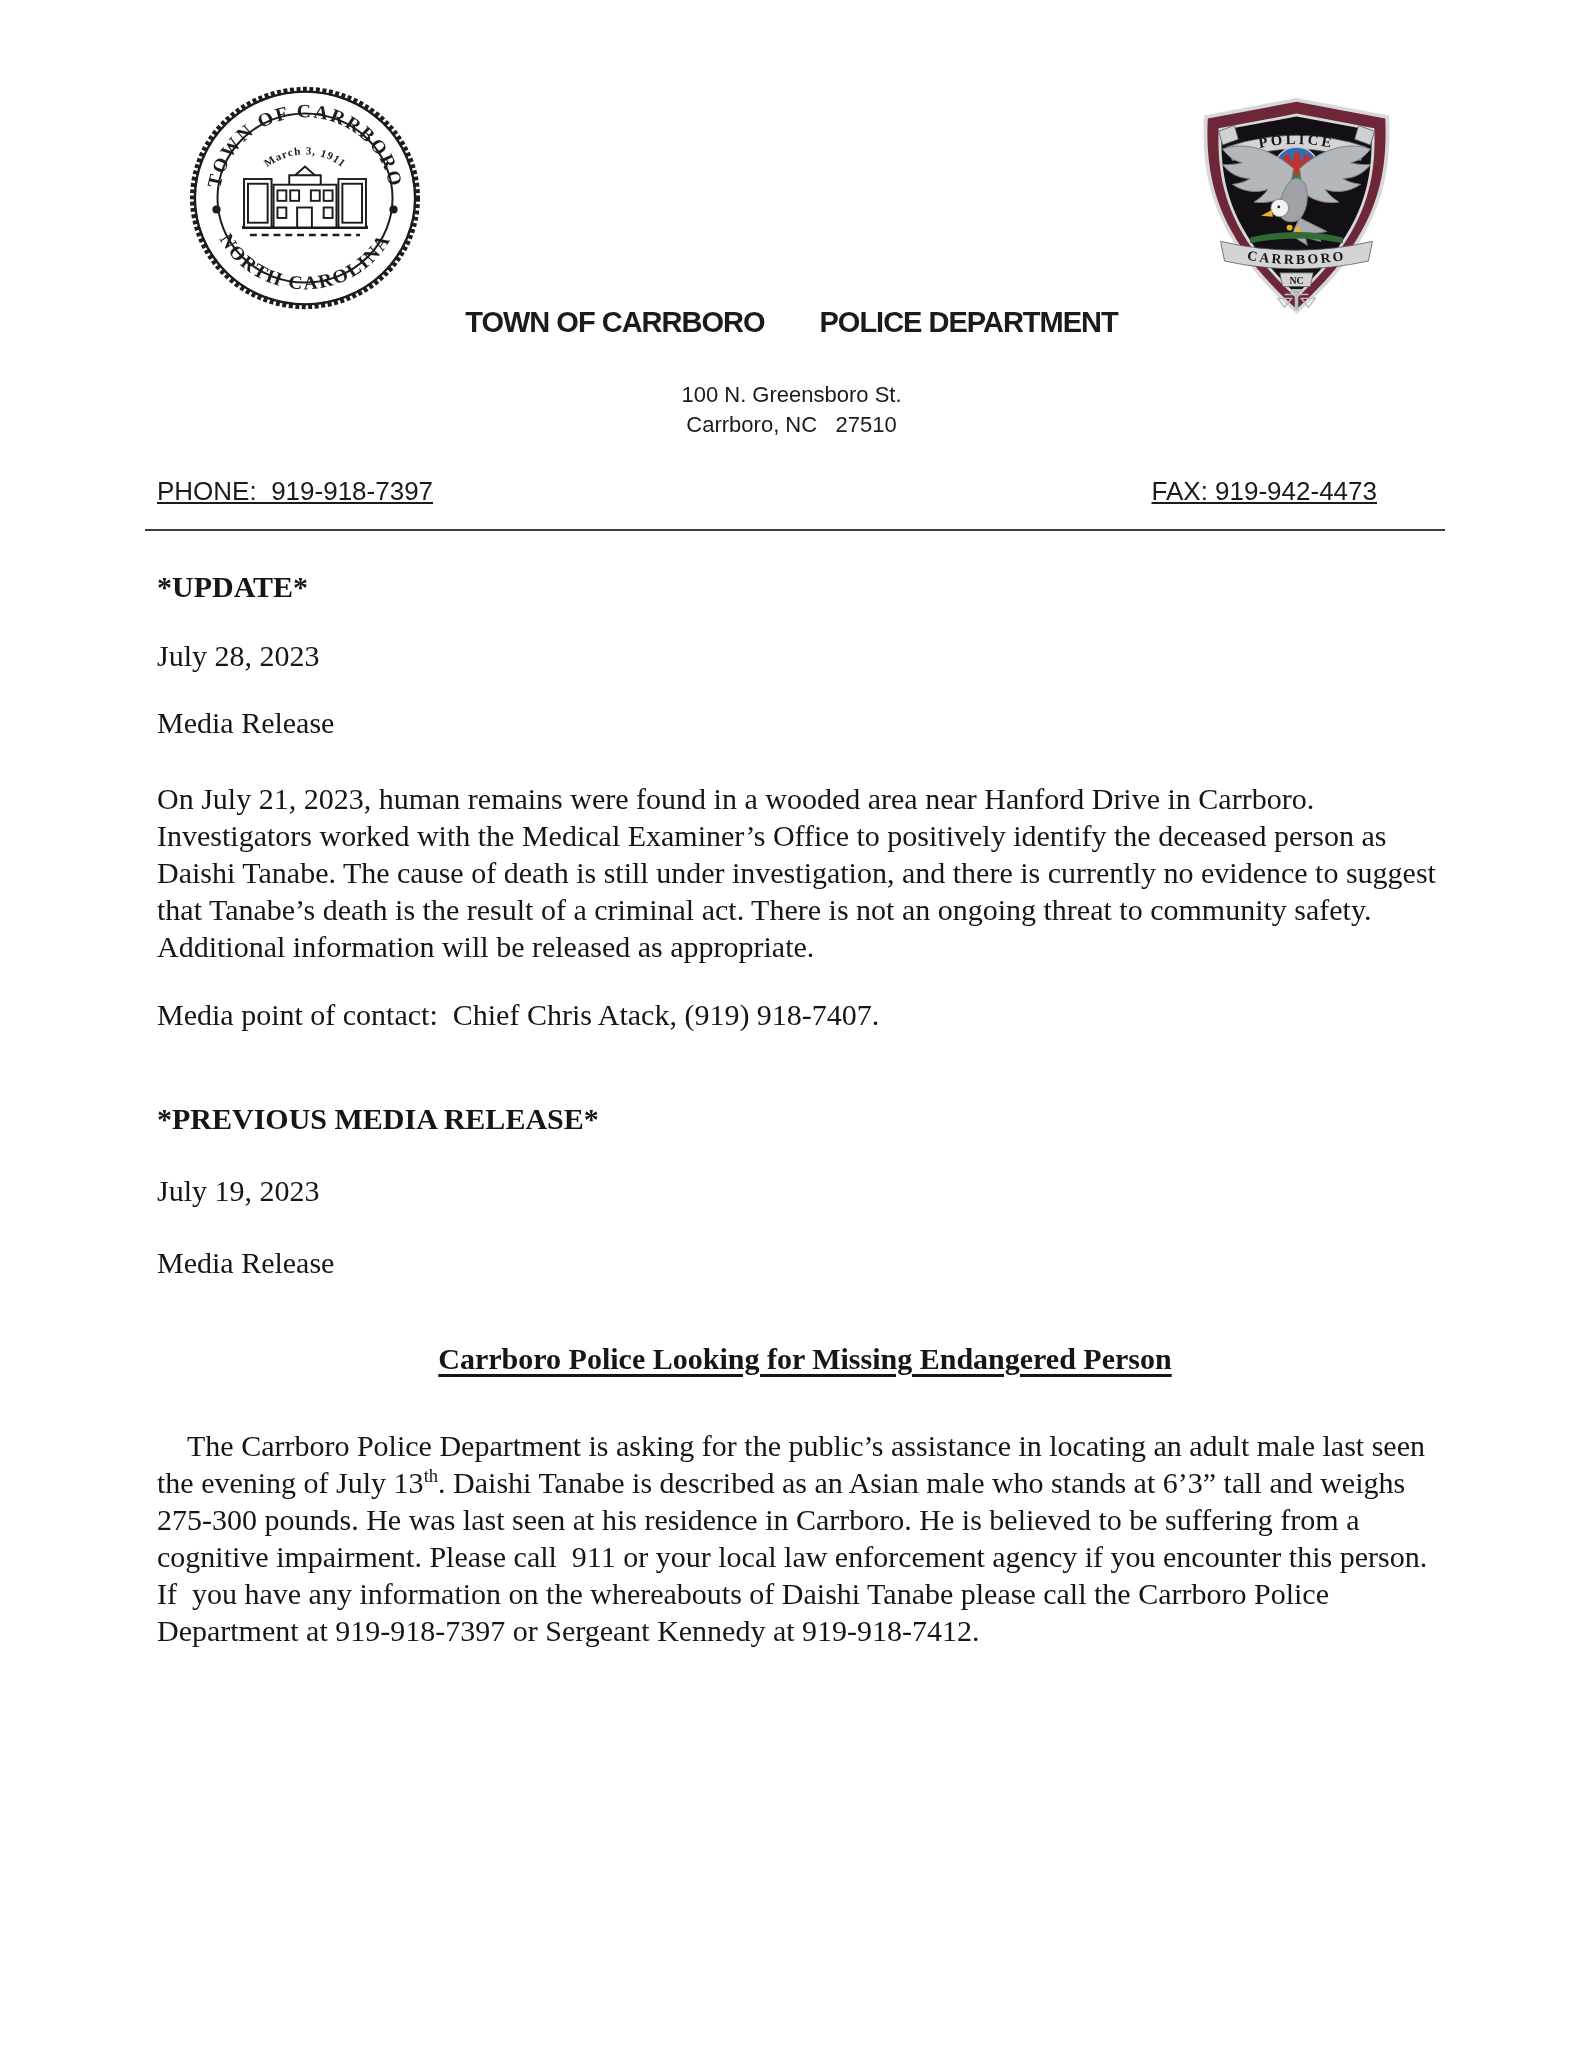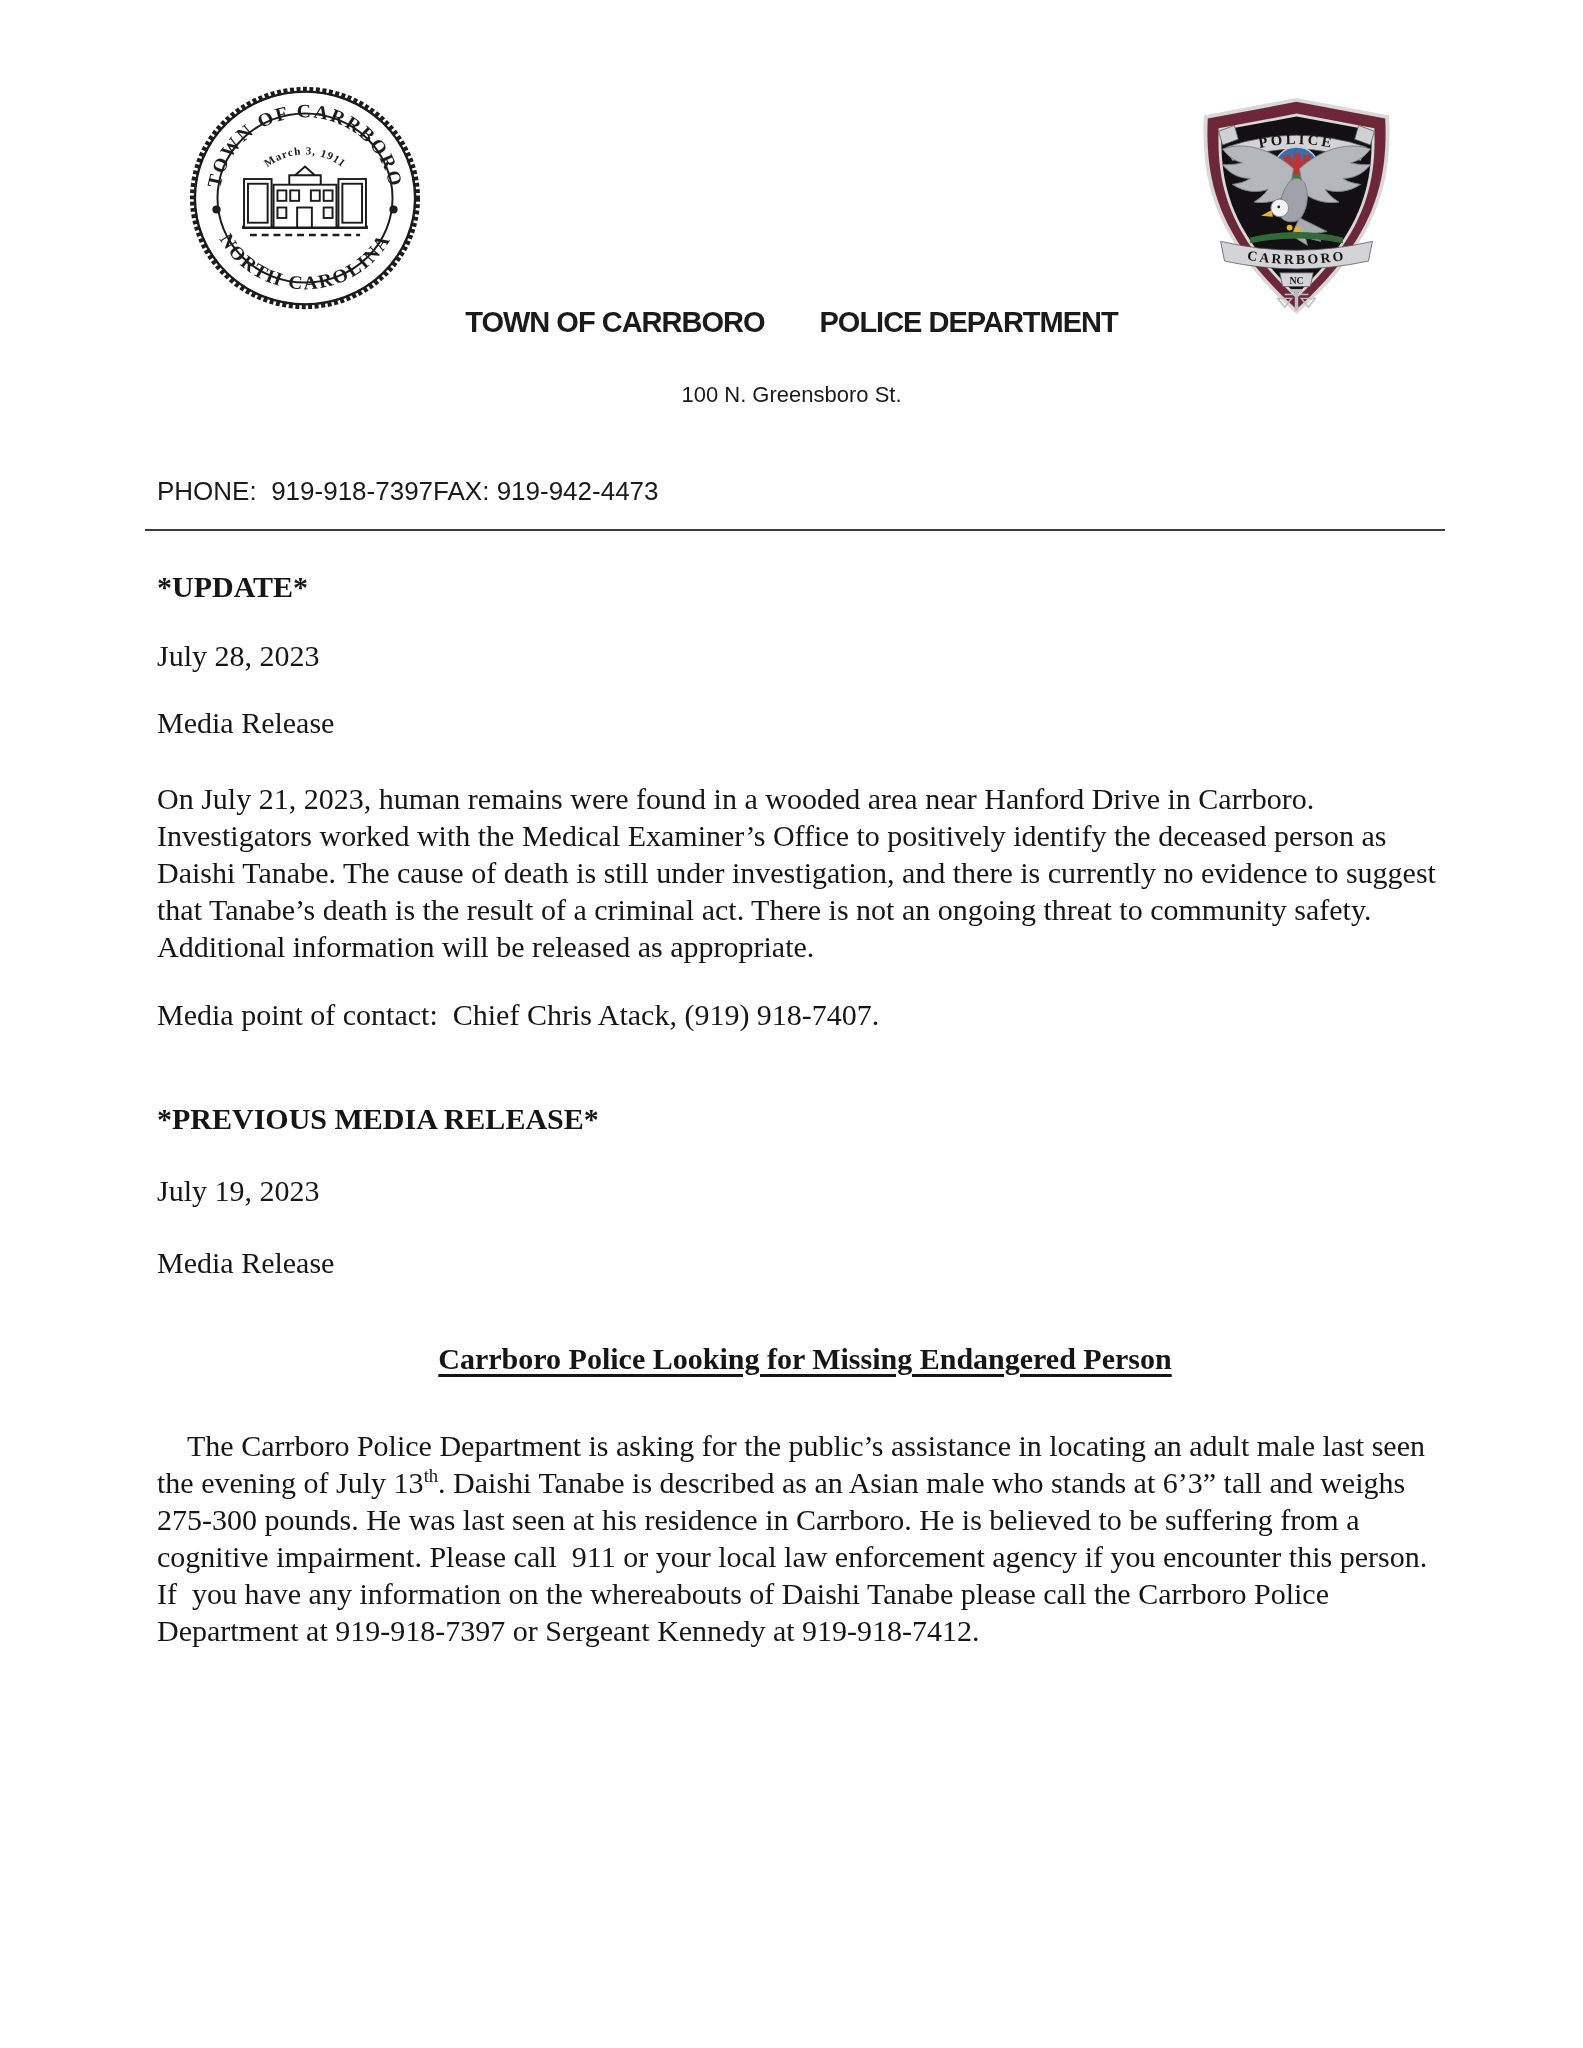--- a/index.html
+++ b/index.html
@@ -9,22 +9,22 @@
   .sans{font-family:"Liberation Sans","DejaVu Sans",sans-serif;}
   .pre{white-space:pre-wrap;}
   .seal{left:187px;top:84px;width:236px;height:228px;}
   .badge{left:1193px;top:92px;width:207px;height:228px;}
   .dept-title{left:0;top:306px;width:100%;display:flex;justify-content:center;gap:55px;
               font-weight:bold;font-size:29px;letter-spacing:-1px;color:#1b1b1b;}
   .center-line{left:0;width:100%;text-align:center;color:#1b1b1b;}
   .chief{top:350px;font-size:22px;font-weight:bold;letter-spacing:-0.3px;}
   .addr1{top:382px;font-size:22px;}
   .addr2{top:412px;font-size:22px;}
-  .phone-row{left:157px;top:476px;width:1220px;display:flex;
-             font-size:26px;color:#1b1b1b;}
+  .phone-row{left:157px;top:476px;width:1220px;display:flex;justify-content:space-between;
+             font-size:26px;color:#1b1b1b;text-decoration:underline;}
   .rule{left:145px;top:529px;width:1300px;height:0;border-top:2px solid #3d3d3d;}
   .lx{left:157px;}
   .w{width:1296px;}
   .body-text{font-size:30px;line-height:37px;margin:0;}
   .bold{font-weight:bold;}
   .t-update{top:568px;}
   .t-date1{top:637px;}
   .t-mr1{top:704px;}
   .t-para1{top:780px;}
   .t-contact1{top:996px;}
@@ -145,20 +145,21 @@
       <path d="M86,210 L100,210 L93,219 Z" stroke-width="1.5"></path>
       <path d="M110,210 L124,210 L117,219 Z" stroke-width="1.5"></path>
     </g>
   </svg>
 
   <div class="abs sans dept-title">
     <span>TOWN OF CARRBORO</span>
     <span>POLICE DEPARTMENT</span>
   </div>
   <div class="abs sans center-line addr1 pre">100 N. Greensboro St.</div>
+  <div class="abs sans center-line addr2 pre">Carrboro, NC   27510</div>
 
   <div class="abs sans phone-row">
     <span class="pre">PHONE:  919-918-7397</span>
     <span class="pre">FAX: 919-942-4473</span>
   </div>
 
   <div class="abs rule"></div>
 
   <div class="abs lx w body-text bold t-update pre">*UPDATE*</div>
   <div class="abs lx w body-text t-date1 pre">July 28, 2023</div>

